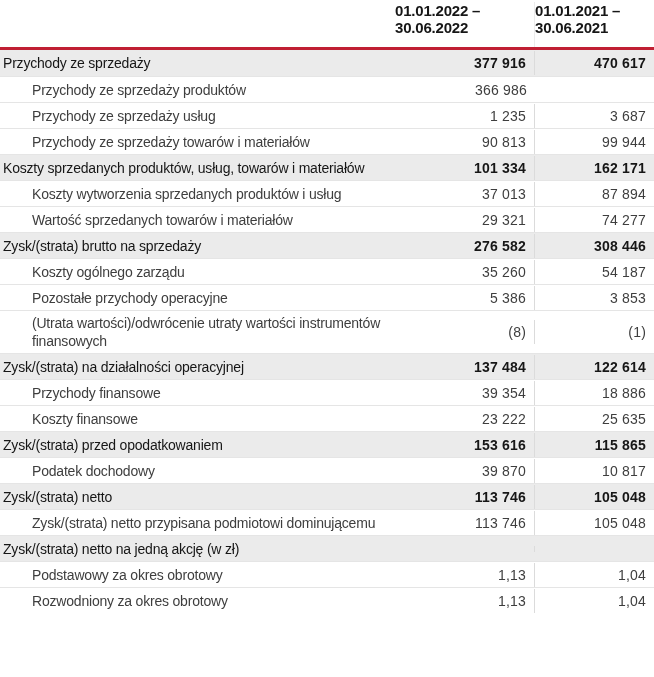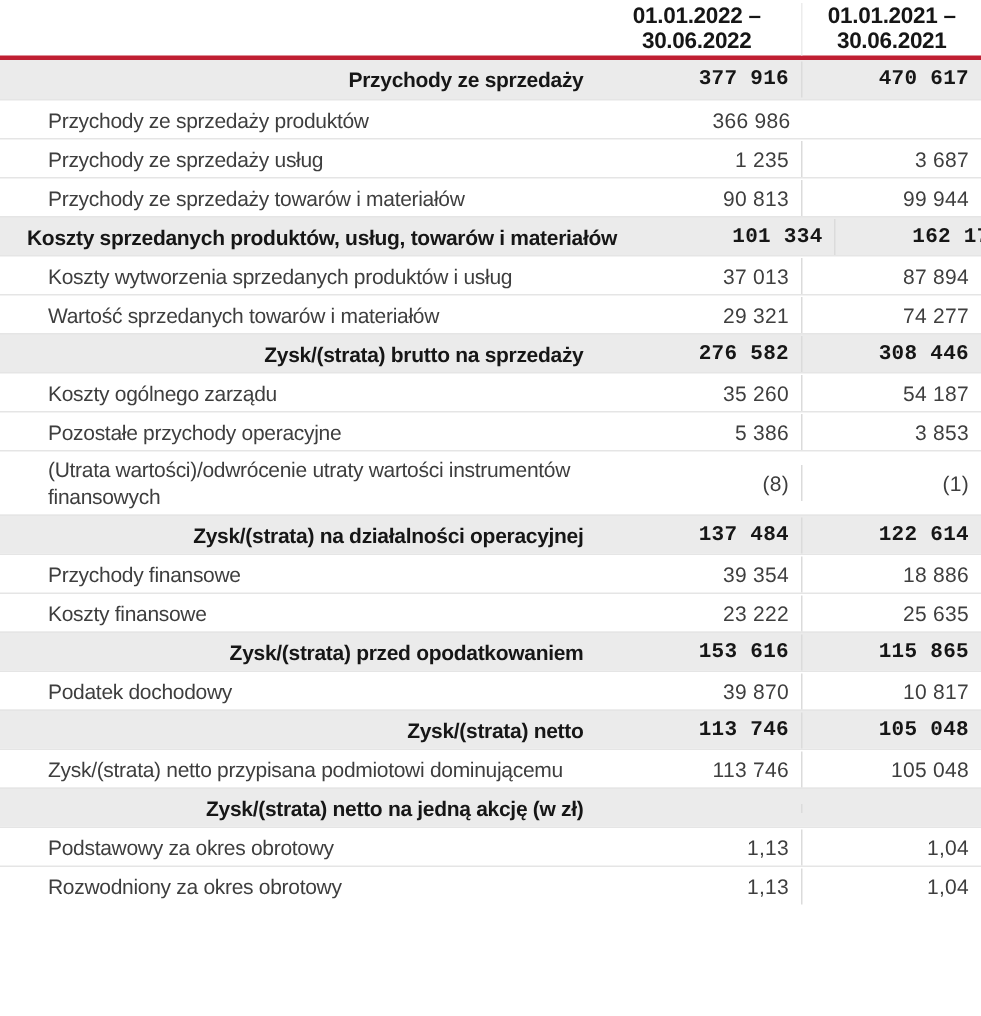--- a/index.html
+++ b/index.html
@@ -17,27 +17,26 @@
       display: grid;
       grid-template-columns: 1fr 140px 119px;
     }
 
     
     .thead {
       border-bottom: 3px solid var(--accent-red, #C01F33);
       padding-top: 2px;
     }
     .datecell {
-      text-align: center;
       font-weight: bold;
       font-size: 15px;
       line-height: 17px;
       letter-spacing: -0.2px;
       color: var(--text-strong, #161616);
-      padding-bottom: 1px;
+      padding-bottom: 11px;
     }
     .col1 { border-right: 1px solid var(--column-divider, #DBDBDB); }
     .thead .col1 { border-right-color: #ECECEC; }
 
     
     .row {
       min-height: 26px;
       align-items: center;
       border-top: 1px solid var(--row-divider, #E5E5E5);
     }
@@ -48,39 +47,37 @@
     .label {
       font-size: 14px;
       line-height: 18px;
       letter-spacing: -0.2px;
       color: var(--text-body, #3E3E3E);
       padding: 3px 6px 3px 32px;
       white-space: nowrap;
     }
     .row.twoline .label { white-space: normal; }
     .row.total .label {
-      padding-left: 18px;
-      font-weight: bold;
+      padding-left: 3px;
+      font-weight: normal;
       color: var(--text-strong, #161616);
-      text-align: right;
     }
 
     .val {
       font-size: 14px;
       line-height: 18px;
       letter-spacing: 0.2px;
       text-align: right;
       padding: 3px 8px 3px 0;
       color: var(--text-body, #3E3E3E);
       white-space: nowrap;
     }
     .row.total .val {
       font-weight: bold;
       color: var(--text-strong, #161616);
-      font-family: Liberation Mono, monospace;
     }
   </style>
 </head>
 <body>
 
 <div class="sheet">
 
   <div class="thead grid-row">
     <div class="empty"></div>
     <div class="datecell col1">

